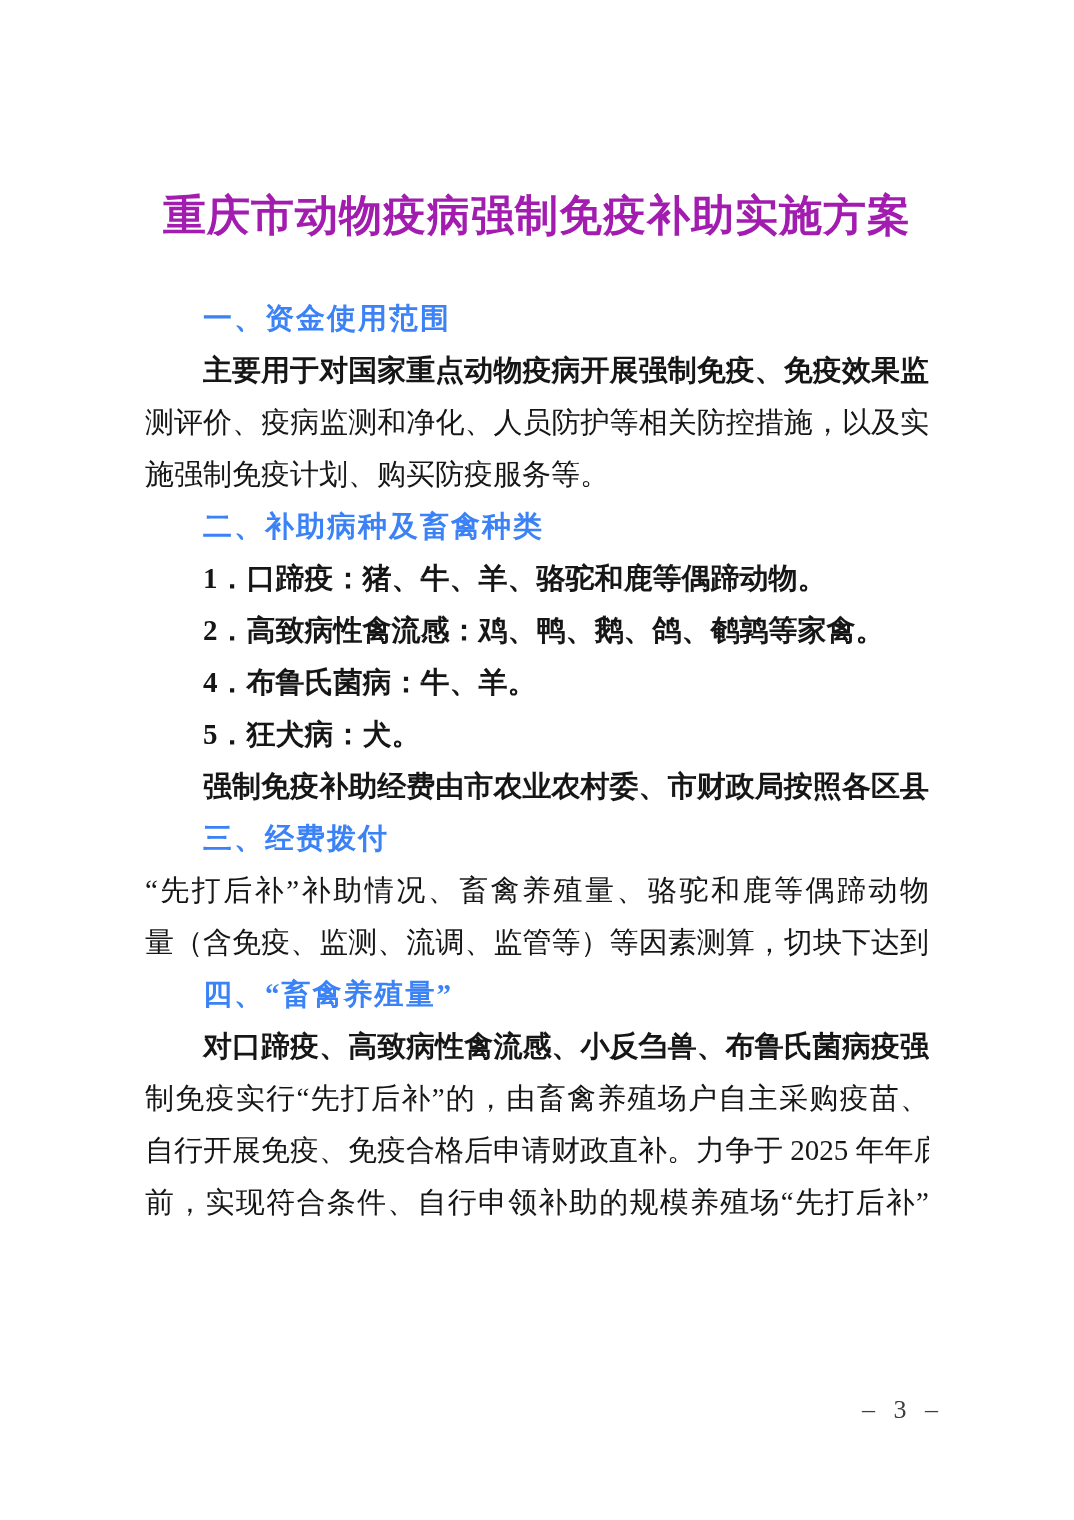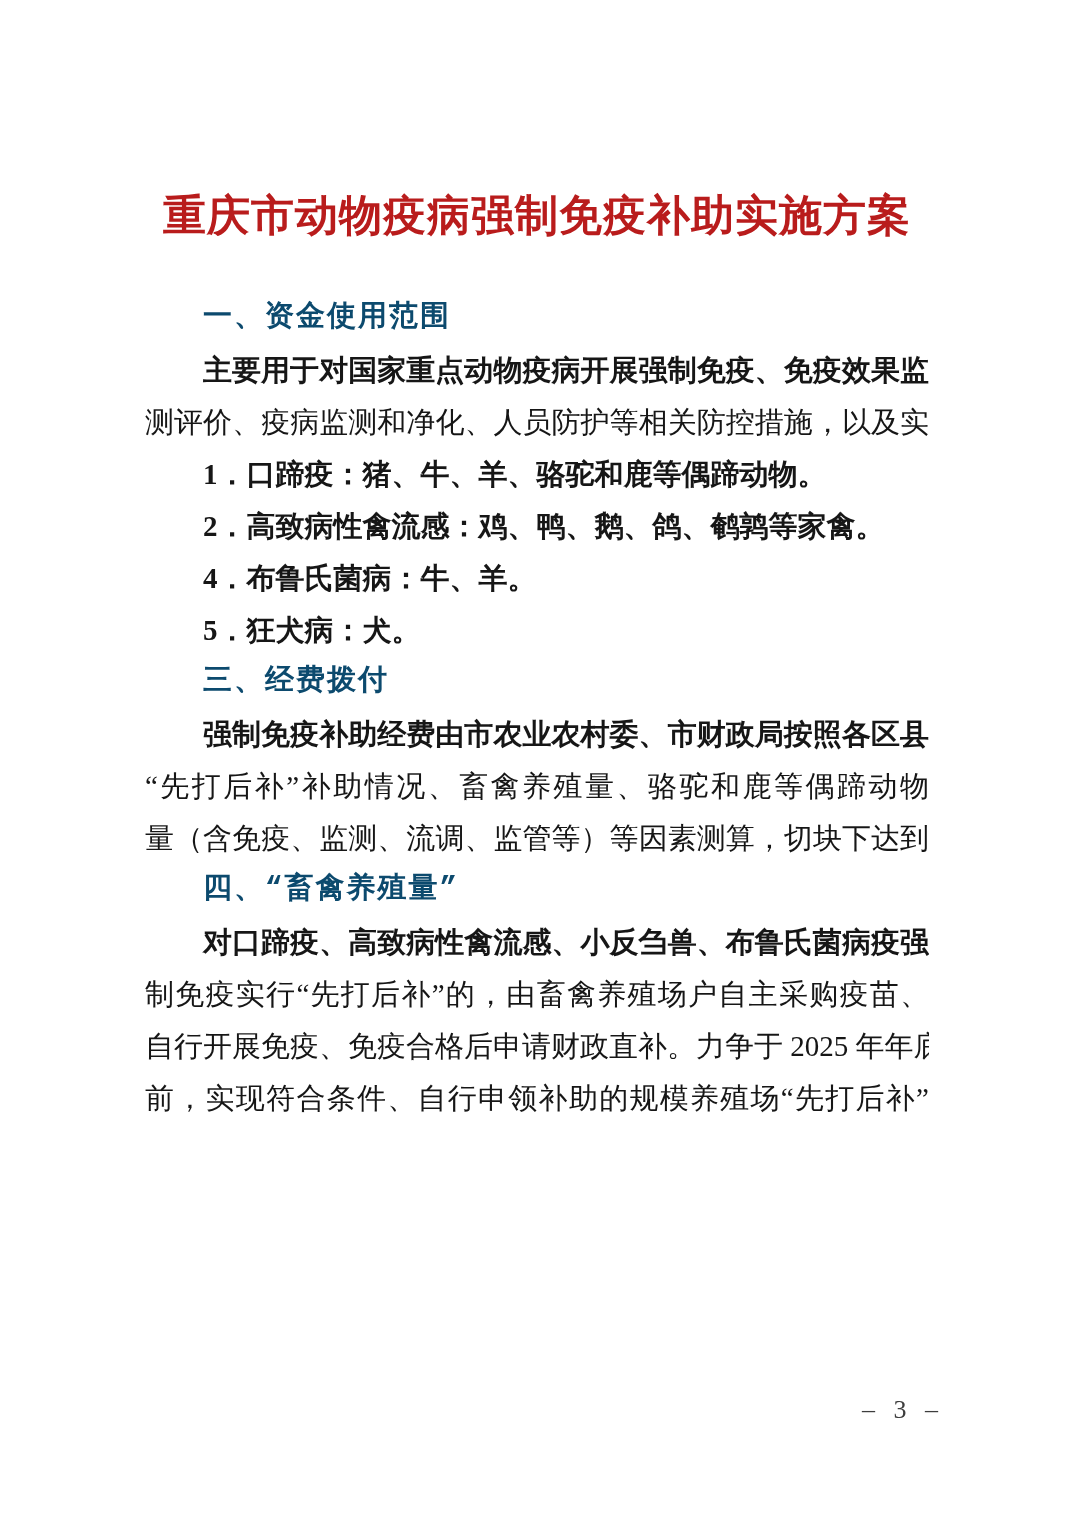--- a/index.html
+++ b/index.html
@@ -21,40 +21,40 @@
     top: 190px;
     left: 0;
     width: 100%;
     margin: 0;
     text-align: center;
     font-family: "Liberation Serif", "DejaVu Serif", serif;
     font-weight: bold;
     font-size: 43px;
     line-height: 52px;
     letter-spacing: 1px;
-    color: #b91c1c;
+    color: #a21caf;
     white-space: nowrap;
   }
   .doc {
     position: absolute;
     top: 292px;
     left: 145px;
     width: 784px;
   }
   .row {
     height: 52px;
     line-height: 52px;
     font-size: 29px;
     white-space: nowrap;
     overflow: hidden;
   }
   .heading {
-    font-family: Liberation Mono, monospace;
+    font-family: Liberation Serif, serif;
     font-weight: bold;
-    color: #0c4a6e;
+    color: #3b82f6;
     padding-left: 58px;
     letter-spacing: 2px;
   }
   .para.first,
   .item {
     padding-left: 58px;
     font-weight: bold;
   }
   .para.fill {
     text-align: justify;
@@ -78,28 +78,30 @@
 
 <div class="page">
 
   <h1 class="title">重庆市动物疫病强制免疫补助实施方案</h1>
 
   <div class="doc">
 
     <div class="row heading">一、资金使用范围</div>
     <div class="row para first fill">主要用于对国家重点动物疫病开展强制免疫、免疫效果监</div>
     <div class="row para fill">测评价、疫病监测和净化、人员防护等相关防控措施，以及实</div>
+    <div class="row para end">施强制免疫计划、购买防疫服务等。</div>
 
+    <div class="row heading">二、补助病种及畜禽种类</div>
     <div class="row item">1．口蹄疫：猪、牛、羊、骆驼和鹿等偶蹄动物。</div>
     <div class="row item">2．高致病性禽流感：鸡、鸭、鹅、鸽、鹌鹑等家禽。</div>
     <div class="row item">4．布鲁氏菌病：牛、羊。</div>
     <div class="row item">5．狂犬病：犬。</div>
 
+    <div class="row para first fill">强制免疫补助经费由市农业农村委、市财政局按照各区县</div>
     <div class="row heading">三、经费拨付</div>
-    <div class="row para first fill">强制免疫补助经费由市农业农村委、市财政局按照各区县</div>
     <div class="row para fill">“先打后补”补助情况、畜禽养殖量、骆驼和鹿等偶蹄动物</div>
     <div class="row para fill">量（含免疫、监测、流调、监管等）等因素测算，切块下达到</div>
 
     <div class="row heading">四、“畜禽养殖量”</div>
     <div class="row para first fill">对口蹄疫、高致病性禽流感、小反刍兽、布鲁氏菌病疫强</div>
     <div class="row para fill">制免疫实行“先打后补”的，由畜禽养殖场户自主采购疫苗、</div>
     <div class="row para fill">自行开展免疫、免疫合格后申请财政直补。力争于 2025 年年底</div>
     <div class="row para fill">前，实现符合条件、自行申领补助的规模养殖场“先打后补”</div>
 
   </div>

